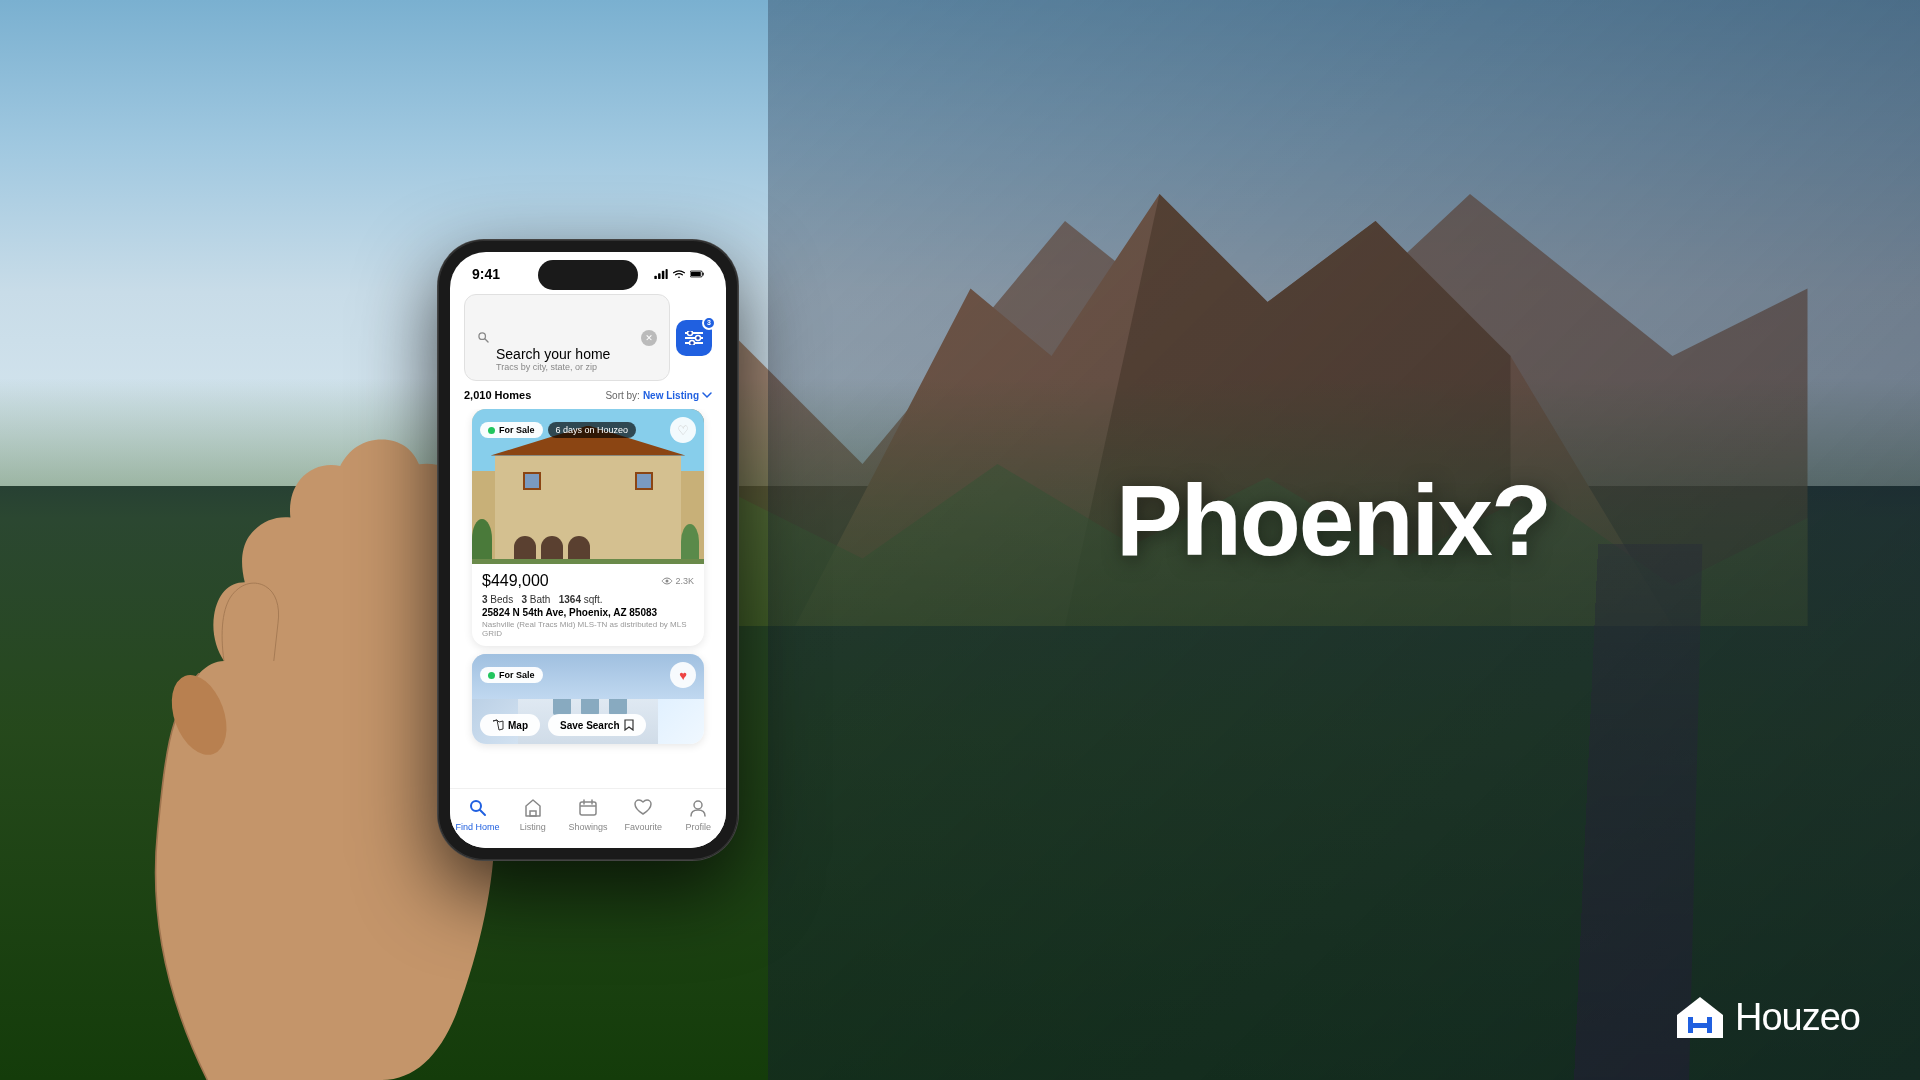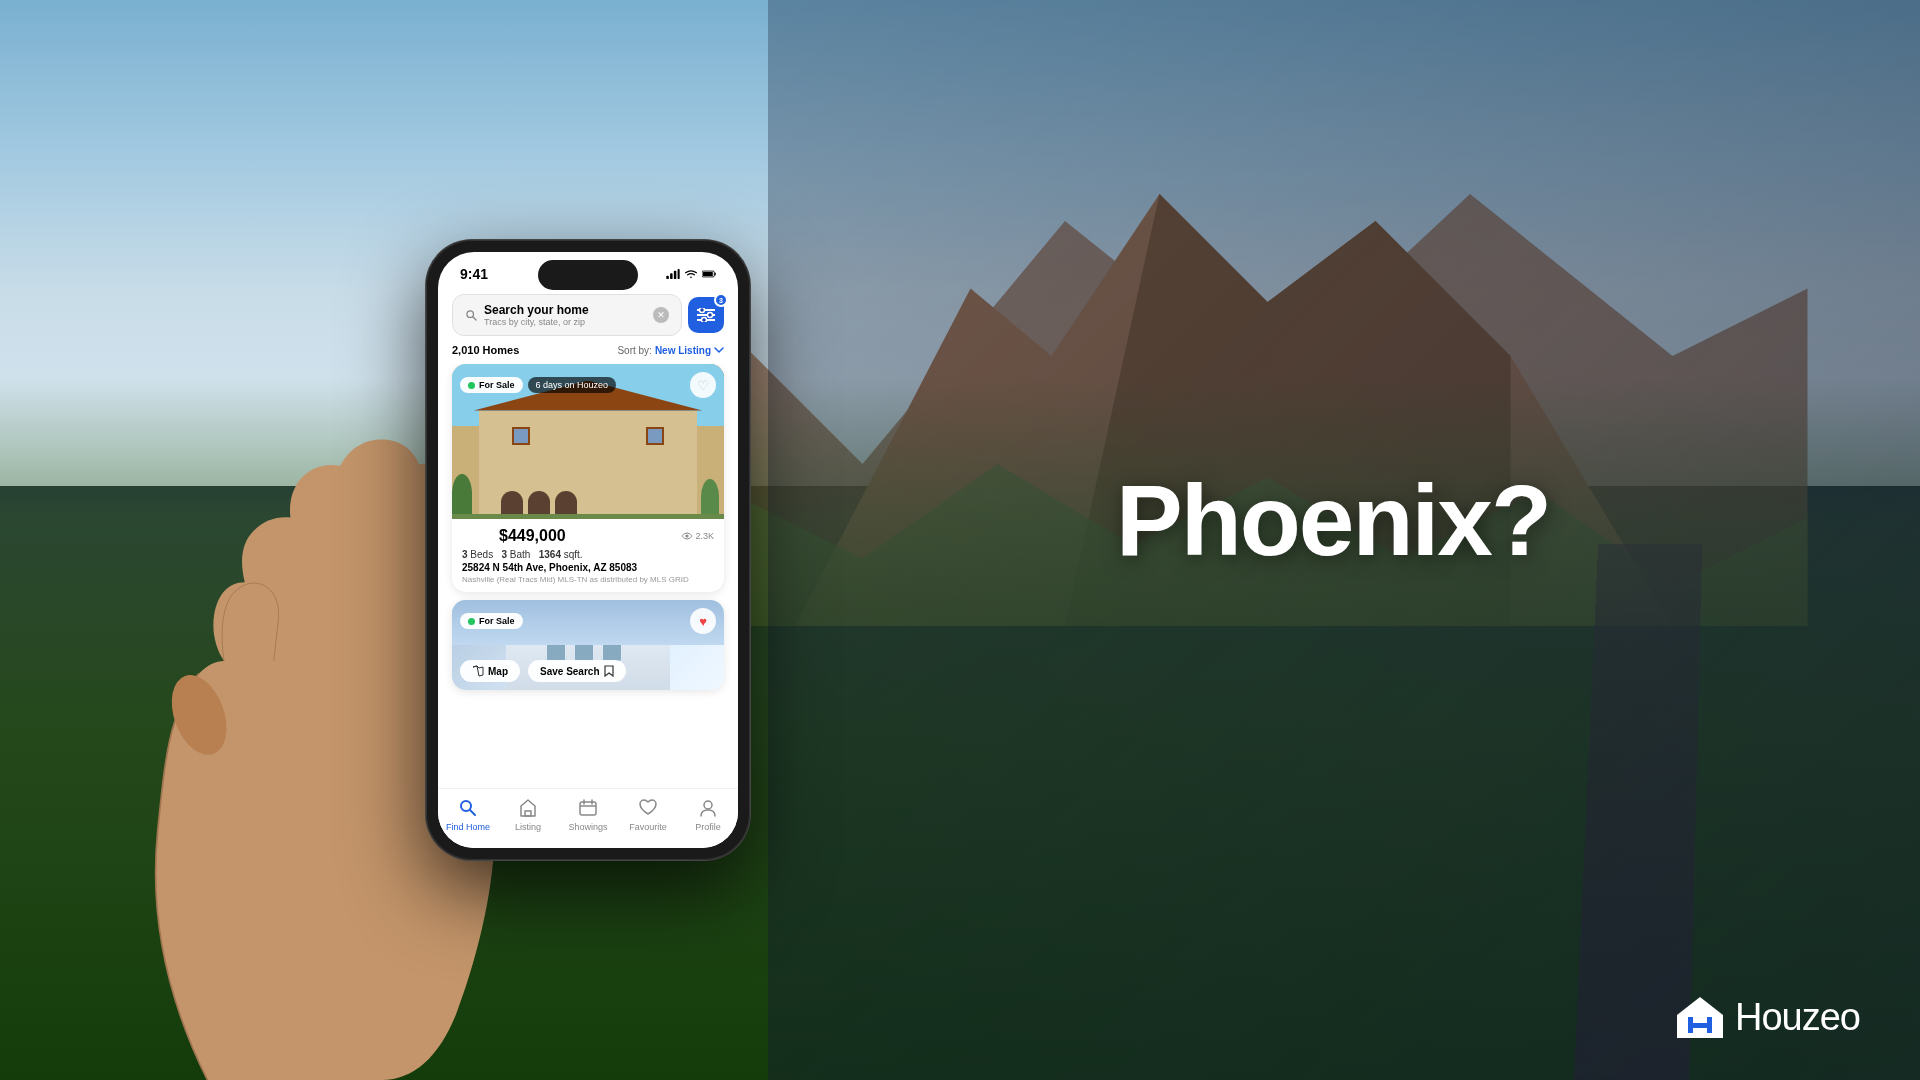--- a/index.html
+++ b/index.html
@@ -37,21 +37,21 @@
       width: 55%;
       height: 100%;
       display: flex;
       align-items: center;
       justify-content: center;
       position: relative;
     }
 
     
     .phone-mockup {
-      width: 324px;
+      width: 300px;
       height: 620px;
       background: #1a1a1a;
       border-radius: 46px;
       padding: 12px;
       box-shadow:
         0 0 0 1px #444,
         0 30px 80px rgba(0,0,0,0.7),
         inset 0 0 0 1px #333;
       position: relative;
       z-index: 20;
@@ -127,26 +127,27 @@
       gap: 6px;
       border: 1px solid #e0e0e0;
     }
 
     .search-text-block {
       flex: 1;
       min-width: 0;
     }
 
     .search-title {
-      font-size: 12px;
-      font-weight: 700;
+      font-size: 14px;
+      font-weight: 400;
       color: #000;
       white-space: nowrap;
       overflow: hidden;
       text-overflow: ellipsis;
+      margin-top: 43px;
     }
 
     .search-subtitle {
       font-size: 9px;
       color: #888;
       white-space: nowrap;
       overflow: hidden;
       text-overflow: ellipsis;
     }
 
@@ -217,21 +218,21 @@
 
     .sort-value {
       color: #2060e0;
       font-weight: 600;
     }
 
     
     .listings-area {
       flex: 1;
       overflow: hidden;
-      padding: 0 14px;
+      padding: 0 22px;
       display: flex;
       flex-direction: column;
       gap: 8px;
     }
 
     
     .listing-card {
       background: #fff;
       border-radius: 14px;
       overflow: hidden;
@@ -362,23 +363,22 @@
 
     .listing-price-row {
       display: flex;
       justify-content: space-between;
       align-items: center;
       margin-bottom: 4px;
     }
 
     .listing-price {
       font-size: 16px;
-      font-weight: 700;
+      font-weight: 400;
       color: #000;
-      margin-left: 37px;
     }
 
     .views-count {
       font-size: 9px;
       color: #888;
       display: flex;
       align-items: center;
       gap: 2px;
     }
 

